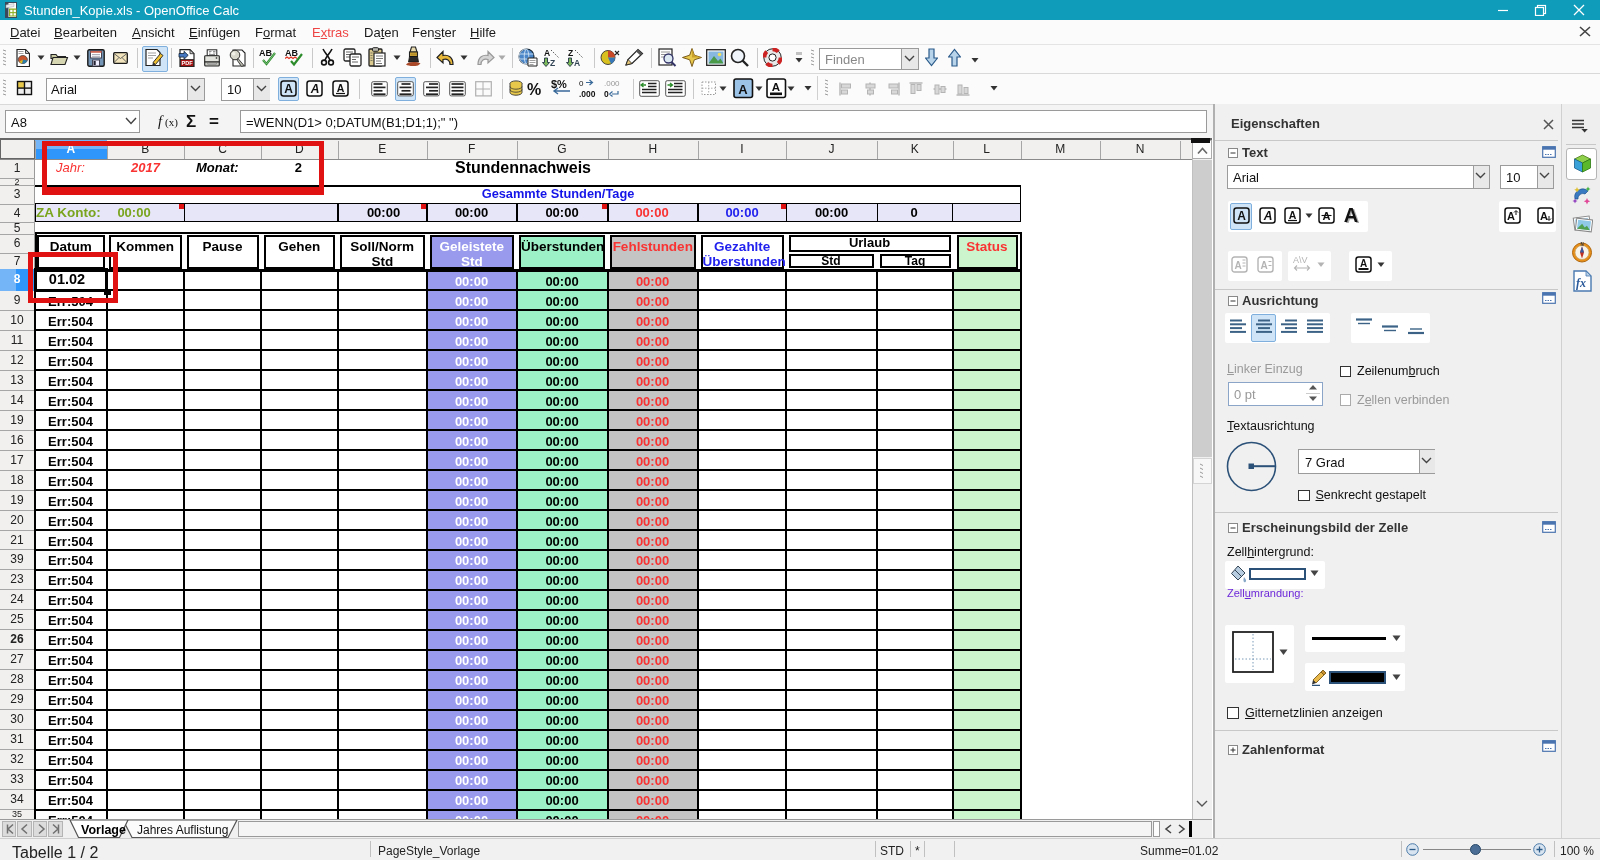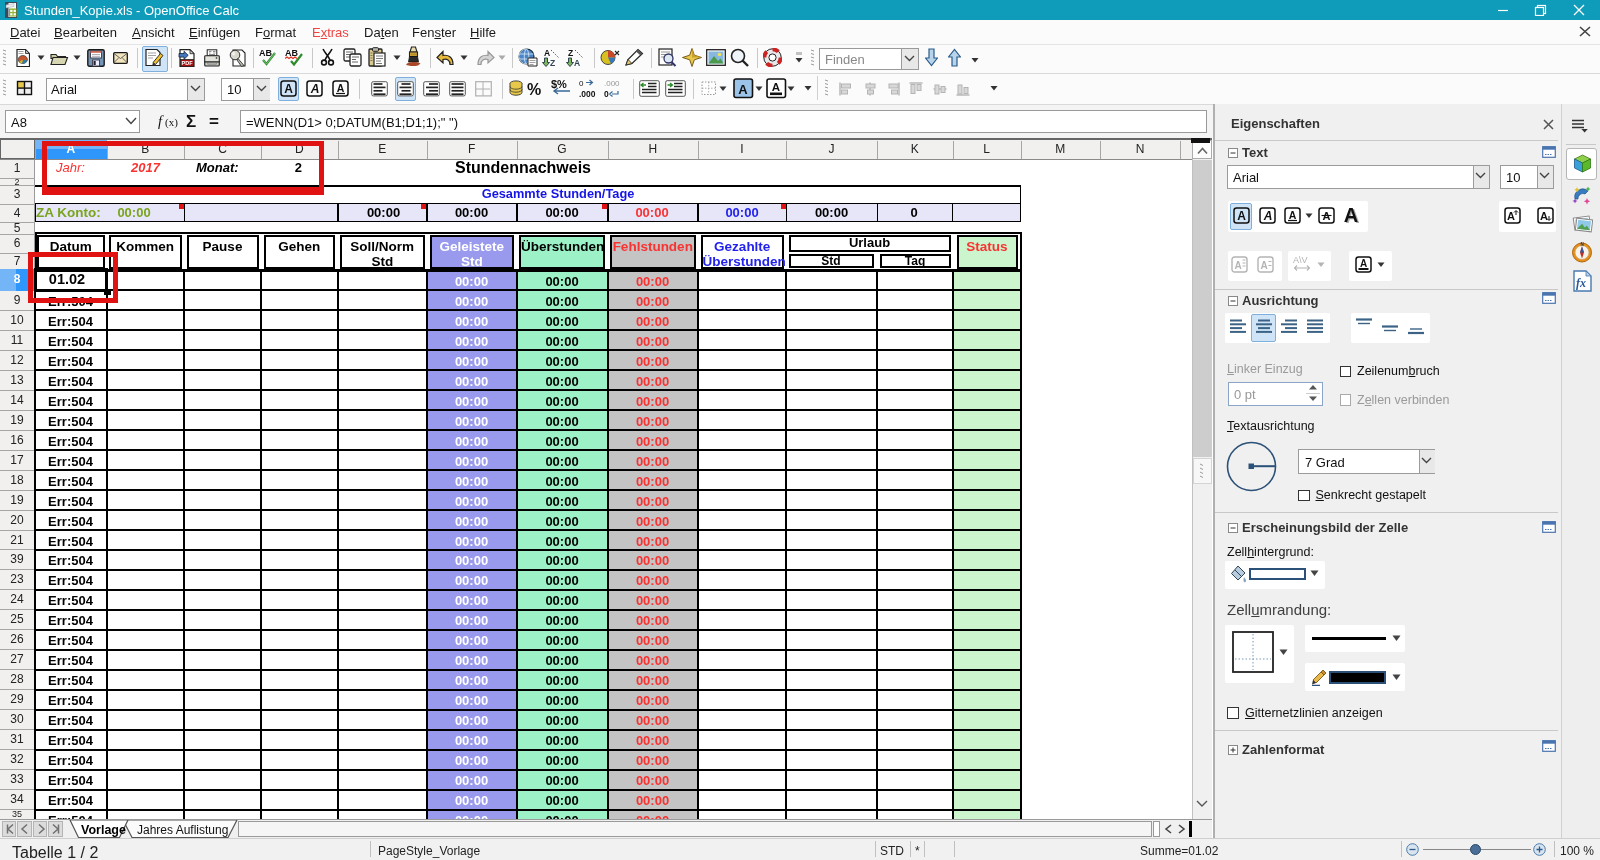--- a/index.html
+++ b/index.html
@@ -514,21 +514,21 @@
 <div class="t" style="left:17px;top:439.68550000000005px;transform:translate(-50%,-50%);font-size:12px;color:#222;font-weight:normal">16</div>
 <div class="t" style="left:17px;top:459.6485px;transform:translate(-50%,-50%);font-size:12px;color:#222;font-weight:normal">17</div>
 <div class="t" style="left:17px;top:479.6115px;transform:translate(-50%,-50%);font-size:12px;color:#222;font-weight:normal">18</div>
 <div class="t" style="left:17px;top:499.57450000000006px;transform:translate(-50%,-50%);font-size:12px;color:#222;font-weight:normal">19</div>
 <div class="t" style="left:17px;top:519.5375px;transform:translate(-50%,-50%);font-size:12px;color:#222;font-weight:normal">20</div>
 <div class="t" style="left:17px;top:539.5005px;transform:translate(-50%,-50%);font-size:12px;color:#222;font-weight:normal">21</div>
 <div class="t" style="left:17px;top:559.4635px;transform:translate(-50%,-50%);font-size:12px;color:#222;font-weight:normal">39</div>
 <div class="t" style="left:17px;top:579.4265px;transform:translate(-50%,-50%);font-size:12px;color:#222;font-weight:normal">23</div>
 <div class="t" style="left:17px;top:599.3895px;transform:translate(-50%,-50%);font-size:12px;color:#222;font-weight:normal">24</div>
 <div class="t" style="left:17px;top:619.3525000000001px;transform:translate(-50%,-50%);font-size:12px;color:#222;font-weight:normal">25</div>
-<div class="t" style="left:17px;top:639.3155px;transform:translate(-50%,-50%);font-size:12px;color:#222;font-weight:normal">26</div>
+<div class="t" style="left:17px;top:639.3155px;transform:translate(-50%,-50%);font-size:12px;color:#222;font-weight:bold">26</div>
 <div class="t" style="left:17px;top:659.2785px;transform:translate(-50%,-50%);font-size:12px;color:#222;font-weight:normal">27</div>
 <div class="t" style="left:17px;top:679.2415px;transform:translate(-50%,-50%);font-size:12px;color:#222;font-weight:normal">28</div>
 <div class="t" style="left:17px;top:699.2045px;transform:translate(-50%,-50%);font-size:12px;color:#222;font-weight:normal">29</div>
 <div class="t" style="left:17px;top:719.1675px;transform:translate(-50%,-50%);font-size:12px;color:#222;font-weight:normal">30</div>
 <div class="t" style="left:17px;top:739.1305px;transform:translate(-50%,-50%);font-size:12px;color:#222;font-weight:normal">31</div>
 <div class="t" style="left:17px;top:759.0935000000001px;transform:translate(-50%,-50%);font-size:12px;color:#222;font-weight:normal">32</div>
 <div class="t" style="left:17px;top:779.0565px;transform:translate(-50%,-50%);font-size:12px;color:#222;font-weight:normal">33</div>
 <div class="t" style="left:17px;top:799.0195px;transform:translate(-50%,-50%);font-size:12px;color:#222;font-weight:normal">34</div>
 <div class="t" style="left:17px;top:814.0005px;transform:translate(-50%,-50%);font-size:9px;color:#222;font-weight:normal">35</div>
 <div class="" style="left:35px;top:159.5px;width:1156.5px;height:659.5px;background:#fff"></div>
@@ -994,21 +994,21 @@
 <div class="" style="left:1225px;top:560.5px;width:100px;height:28px;background:#fff;border-radius:2px"></div>
 <svg style="position:absolute;left:1230px;top:564px;" width="18" height="20" viewBox="0 0 18 20">
     <path d="M8,2 L15,9 L8,16 L1.5,9.5 Z" fill="#b8cce0" stroke="#345" stroke-width="1"></path>
 <path d="M5,6 l6,6" stroke="#345" stroke-width="1"></path>
     <path d="M14,13 c1.5,2 3,3.5 1.5,5 c-1.2,1.2 -3,-0.5 -1.5,-5 z" fill="#88a8c8"></path>
   </svg>
 <div class="" style="left:1249px;top:567.5px;width:57px;height:12.5px;background:#fff;border:2px solid #2c5178"></div>
 <svg style="position:absolute;left:1310px;top:570px;" width="9" height="7" viewBox="0 0 9 7">
     <path d="M0.5,0.5 L8.5,0.5 L4.5,6 Z" fill="#444"></path>
   </svg>
-<div class="t" style="left:1227px;top:602px;font-size:15px;color:#404040">Zell<u>u</u>mrandung:</div>
+<div class="t" style="left:1227px;top:588px;font-size:11px;color:#6d28d9">Zell<u>u</u>mrandung:</div>
 <div class="" style="left:1225px;top:624.5px;width:68.5px;height:58.5px;background:#fff;border-radius:2px"></div>
 <svg style="position:absolute;left:1232px;top:631px;" width="43" height="43" viewBox="0 0 43 43">
     <rect x="1" y="1" width="40" height="40" fill="#fff" stroke="#222" stroke-width="1.8"></rect>
 <path d="M21,3 v36 M3,28 h36" stroke="#7a9ab8" stroke-width="1" stroke-dasharray="1.5,2"></path>
   </svg>
 <svg style="position:absolute;left:1279px;top:649px;" width="9" height="7" viewBox="0 0 9 7">
     <path d="M0.5,0.5 L8.5,0.5 L4.5,6 Z" fill="#444"></path>
   </svg>
 <div class="" style="left:1305px;top:624.5px;width:99.5px;height:27.5px;background:#fff;border-radius:2px"></div>
 <div class="" style="left:1312px;top:637px;width:74px;height:2.5px;background:#000"></div>

